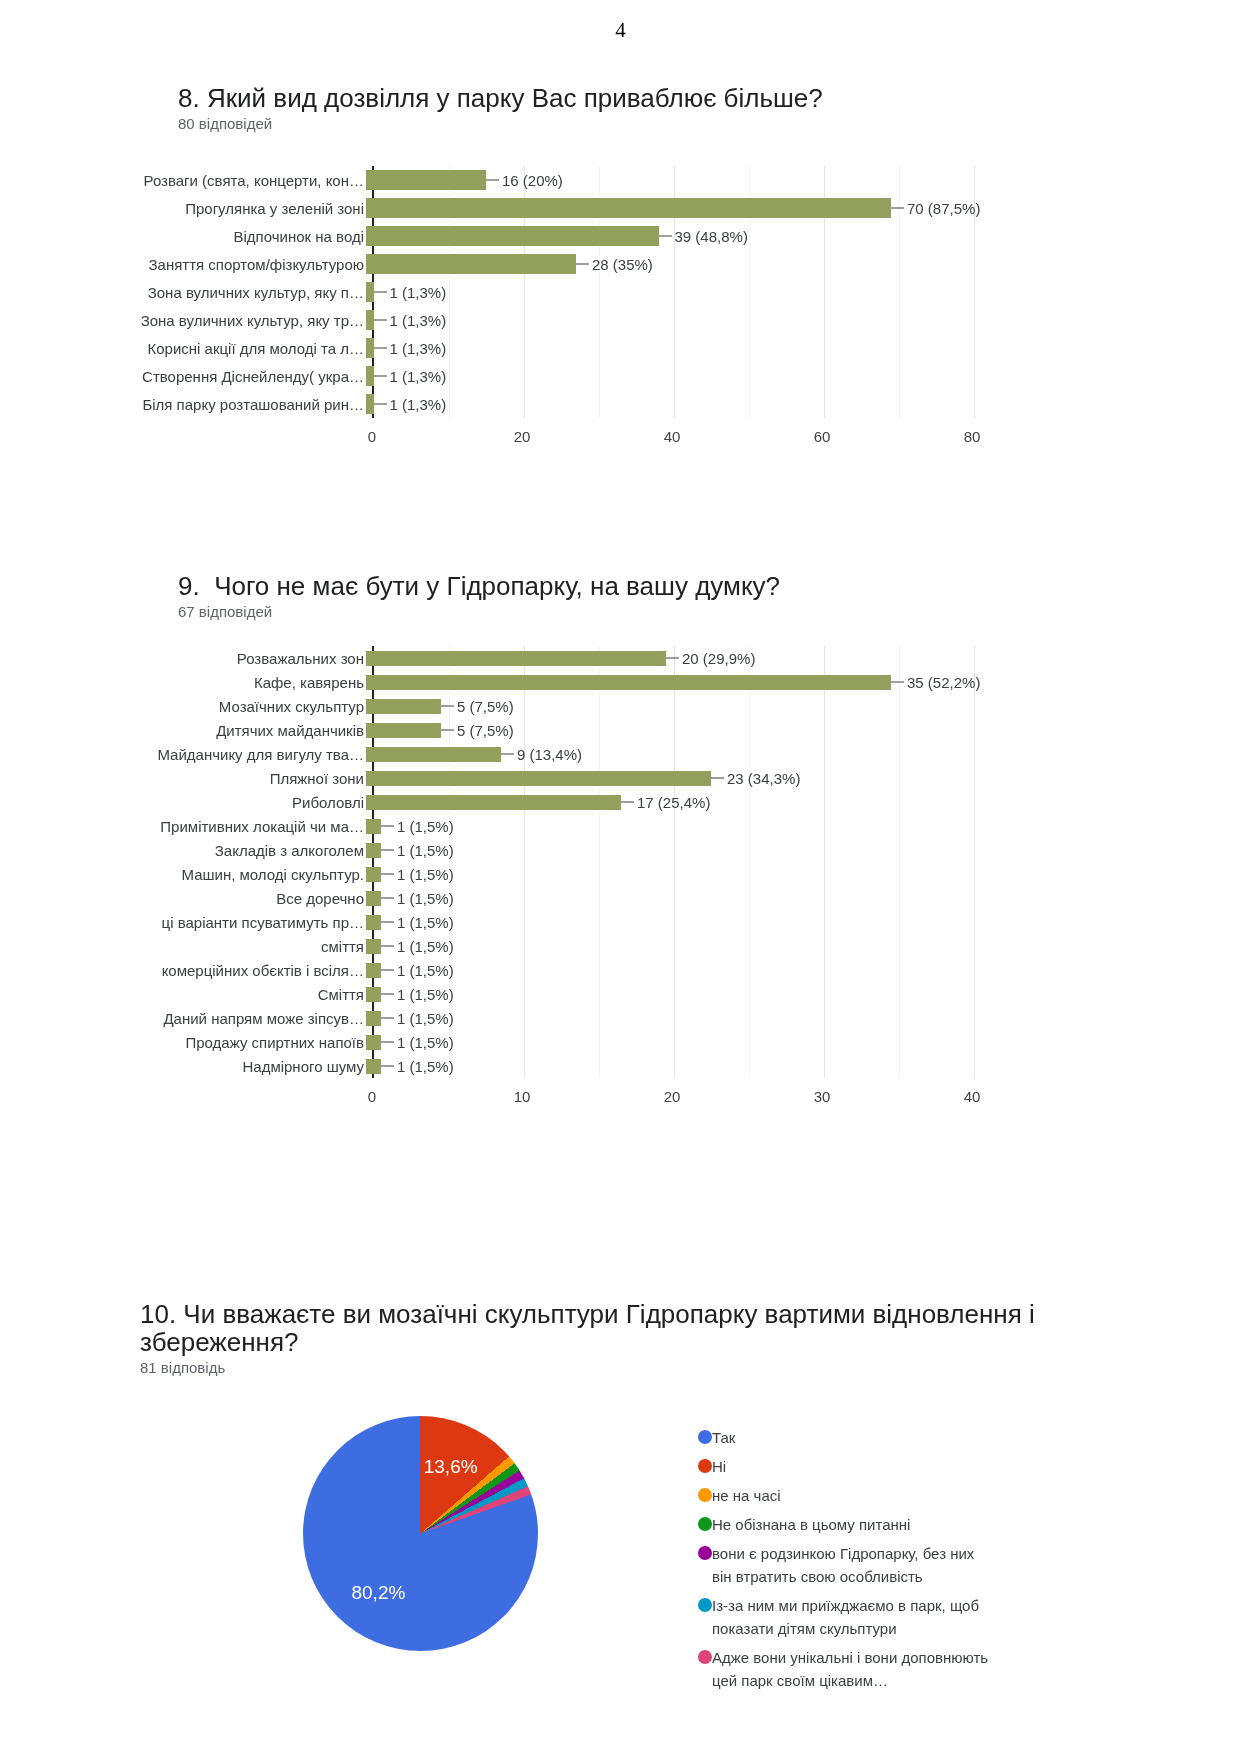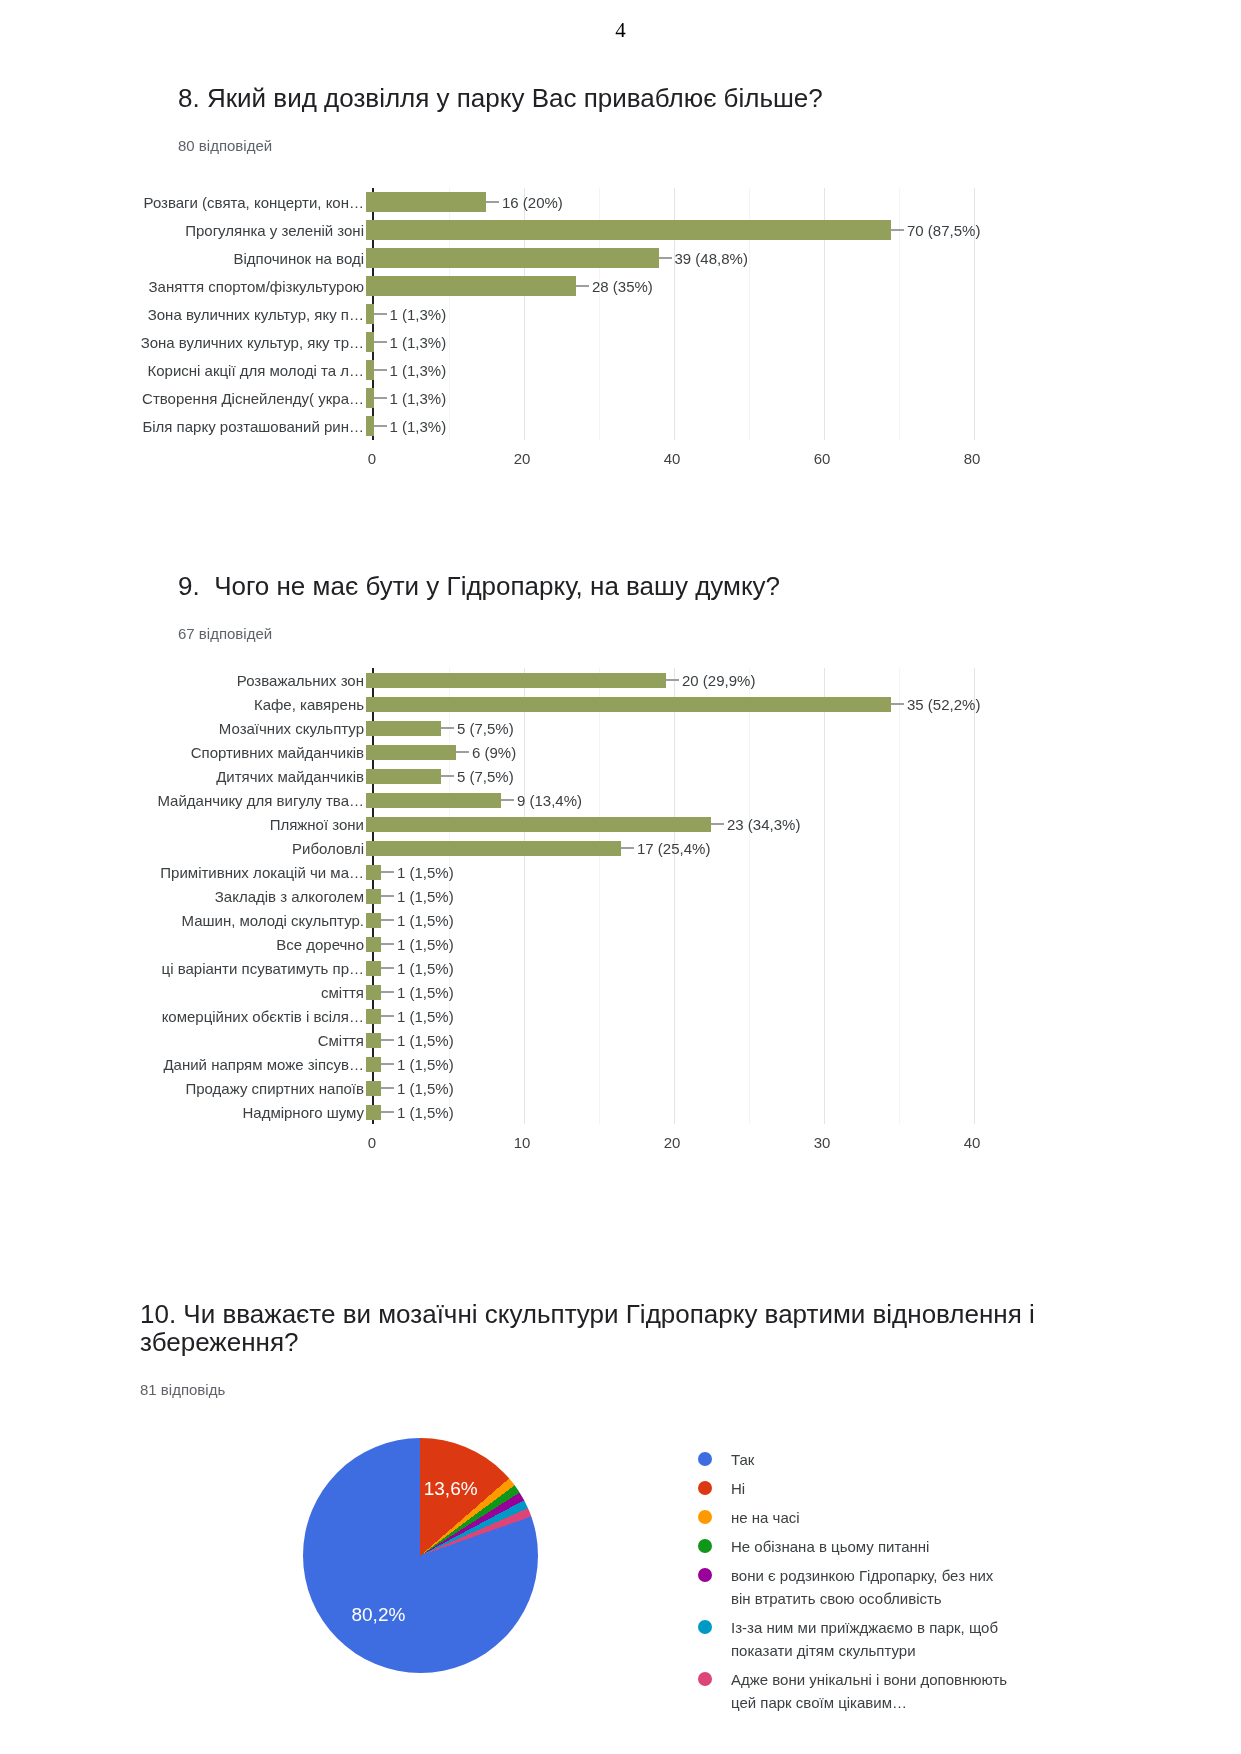--- a/index.html
+++ b/index.html
@@ -10,21 +10,21 @@
   .pagenum{
     position:absolute;top:18px;left:0;right:0;text-align:center;
     font-family:"Liberation Serif",serif;font-size:21px;color:#000;
   }
   .qsection{position:absolute;left:140px;}
   #q8{top:84px;}
   #q9{top:572px;}
   #q10{top:1300px;width:1010px;}
   .qtitle{font-size:26px;line-height:28px;color:#202124;white-space:pre-wrap;}
   #q8 .qtitle,#q9 .qtitle{padding-left:38px;}
-  .qcount{font-size:15px;line-height:20px;color:#5f6368;margin-top:24px;}
+  .qcount{font-size:15px;line-height:20px;color:#5f6368;margin-top:2px;}
   #q8 .qcount,#q9 .qcount{padding-left:38px;}
 
   
   .chart{margin-top:32px;}
   #q9 .chart{margin-top:24px;}
   .plot-wrap{position:relative;}
   .grid{position:absolute;left:232px;width:600px;top:0;bottom:0;border-left:2px solid #212121;z-index:0;}
   .gl{position:absolute;top:0;bottom:0;width:1px;}
   .gl.major{background:#e4e4e4;}
   .gl.minor{background:#f4f4f4;}
@@ -41,21 +41,21 @@
   .val::before{content:"";width:13px;height:2px;background:#9e9e9e;margin-right:3px;flex:none;}
   .xaxis{position:relative;height:34px;margin-left:232px;width:600px;}
   .tick{position:absolute;transform:translateX(-50%);top:10px;font-size:15px;color:#424242;}
 
   
   .pie-row{display:flex;margin-top:38px;}
   .pie-wrap{margin-left:163px;flex:none;}
   .pie{width:235px;height:235px;border-radius:50%;position:relative;}
   .plabel{position:absolute;transform:translate(-50%,-50%);color:#ffffff;font-size:19px;}
   .legend{margin-left:160px;margin-top:10px;width:310px;flex:none;}
-  .litem{display:flex;gap:19px;margin-bottom:6px;}
+  .litem{display:flex;gap:0;margin-bottom:6px;}
   .dot{width:14px;height:14px;border-radius:50%;flex:none;margin-top:4px;}
   .ltext{max-width:278px;font-size:15px;line-height:23px;color:#3c4043;}
 </style>
 </head>
 <body>
 
 <div class="pagenum">4</div>
 
 <section class="qsection" id="q8">
   <div class="qtitle">8. Який вид дозвілля у парку Вас приваблює більше?</div>
@@ -179,27 +179,20 @@
             </div>
           </div>
           <div class="brow">
             <div class="cat">Мозаїчних скульптур</div>
             <div class="cell">
               <div class="bar" style="width: 12.5%; background: rgb(147, 160, 92);"></div>
               <div class="val">5 (7,5%)</div>
             </div>
           </div>
           <div class="brow">
-            <div class="cat">Спортивних майданчиків</div>
-            <div class="cell">
-              <div class="bar" style="width: 15%; background: rgb(147, 160, 92);"></div>
-              <div class="val">6 (9%)</div>
-            </div>
-          </div>
-          <div class="brow">
             <div class="cat">Дитячих майданчиків</div>
             <div class="cell">
               <div class="bar" style="width: 12.5%; background: rgb(147, 160, 92);"></div>
               <div class="val">5 (7,5%)</div>
             </div>
           </div>
           <div class="brow">
             <div class="cat">Майданчику для вигулу тва…</div>
             <div class="cell">
               <div class="bar" style="width: 22.5%; background: rgb(147, 160, 92);"></div>

